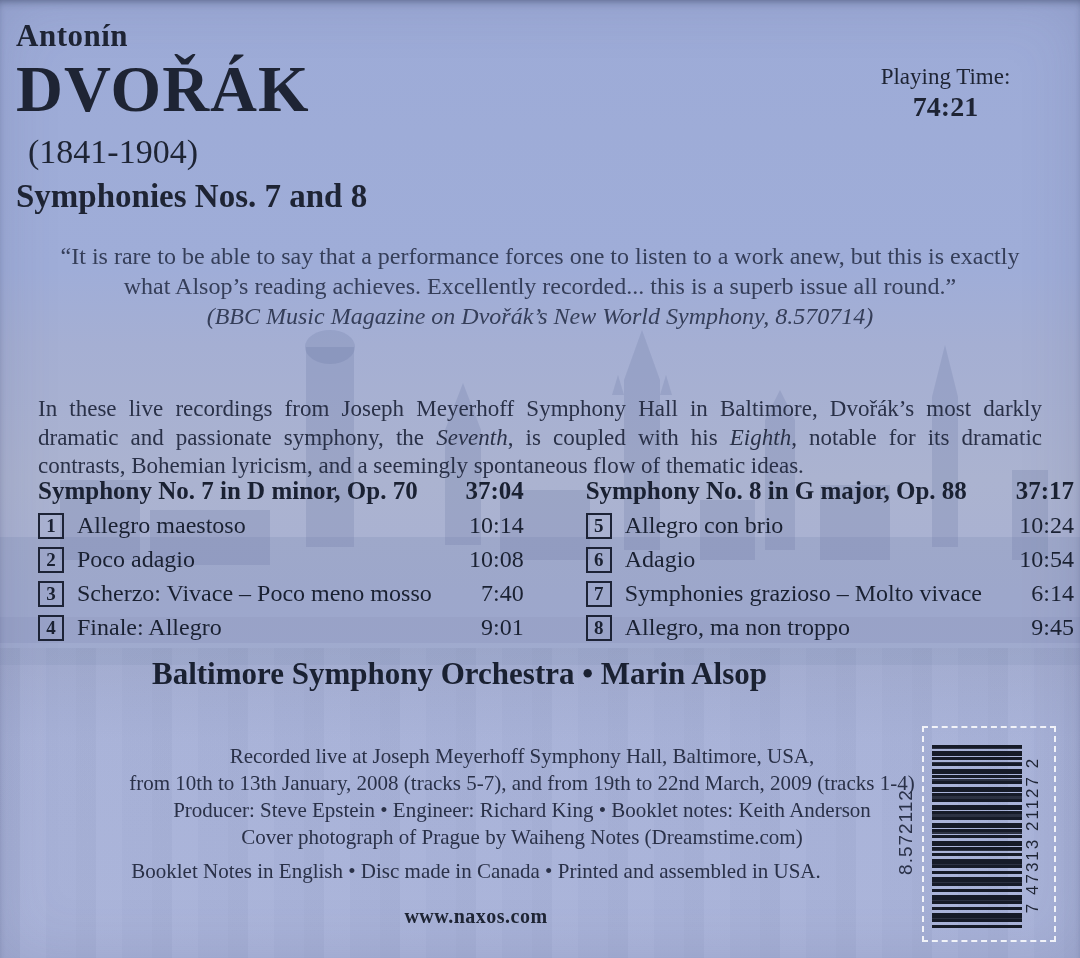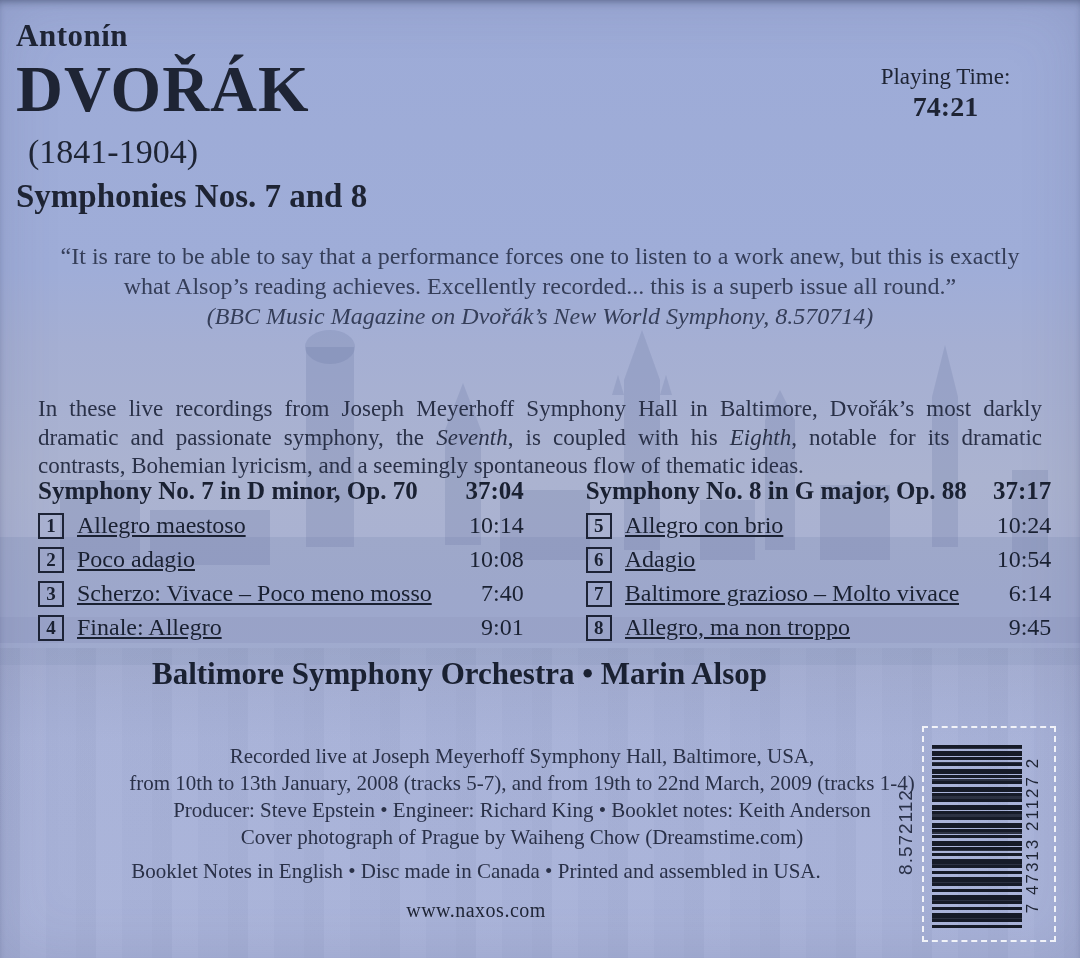--- a/index.html
+++ b/index.html
@@ -37,31 +37,31 @@
          text-align:justify;color:#2a3148;}
   .notes .it{font-style:italic;}
   
   .tracklist{position:absolute;top:477px;left:38px;right:35px;display:flex;gap:62px;color:#1a2132;}
   .work{flex:1;}
   .work-header{display:flex;justify-content:space-between;align-items:baseline;
                font-weight:bold;font-size:25px;margin-bottom:5px;}
   .trow{display:flex;align-items:center;font-size:24px;margin-top:7px;}
   .tnum{width:22px;height:22px;border:2px solid #1d2336;display:flex;align-items:center;
         justify-content:center;font-weight:bold;font-size:19px;margin-right:13px;flex:0 0 auto;}
-  .ttitle{flex:1;white-space:nowrap;overflow:hidden;text-decoration:underline;}
+  .ttitle{flex:1;white-space:nowrap;overflow:hidden;}
   .ttime{min-width:64px;text-align:right;padding-left:28px;}
   
   .artists{position:absolute;top:656px;left:0;width:919px;text-align:center;
            font-size:31px;font-weight:bold;color:#1a2132;}
   
   .credits{position:absolute;top:743px;left:0;width:1044px;text-align:center;
            font-size:21px;line-height:1.28;color:#2a3148;}
   .footer{position:absolute;top:858px;left:0;width:952px;text-align:center;
           font-size:21px;line-height:1.28;color:#2a3148;}
-  .website{font-weight:normal;font-size:20px;letter-spacing:.5px;color:#1e2434;margin-top:13px;}
+  .website{font-weight:bold;font-size:20px;letter-spacing:.5px;color:#1e2434;margin-top:19px;}
   
   .catalog-number{position:absolute;left:846px;top:821px;width:120px;height:22px;
                   transform:rotate(-90deg);text-align:center;
                   font-family:"Liberation Sans","DejaVu Sans",sans-serif;
                   font-size:19px;color:#2a3148;letter-spacing:1px;}
   .barcode-frame{position:absolute;left:922px;top:726px;width:134px;height:216px;
                  border:2px dashed rgba(255,255,255,.85);box-sizing:border-box;}
   .barcode-bars{position:absolute;left:8px;top:17px;width:90px;height:184px;
     background:
       repeating-linear-gradient(to bottom,#161b28 0 3px,rgba(0,0,0,0) 3px 6px),
@@ -180,41 +180,41 @@
         <span class="tnum">
             <span>6</span>
           </span>
         <span class="ttitle">Adagio</span>
         <span class="ttime">10:54</span>
       </div>
       <div class="trow">
         <span class="tnum">
             <span>7</span>
           </span>
-        <span class="ttitle">Baltimore grazioso – Molto vivace</span>
+        <span class="ttitle">Symphonies grazioso – Molto vivace</span>
         <span class="ttime">6:14</span>
       </div>
       <div class="trow">
         <span class="tnum">
             <span>8</span>
           </span>
         <span class="ttitle">Allegro, ma non troppo</span>
         <span class="ttime">9:45</span>
       </div>
     </div>
 
   </div>
 
   <div class="artists">Baltimore Symphony Orchestra • Marin Alsop</div>
 
   <div class="credits">
     <div>Recorded live at Joseph Meyerhoff Symphony Hall, Baltimore, USA,</div>
     <div>from 10th to 13th January, 2008 (tracks 5-7), and from 19th to 22nd March, 2009 (tracks 1-4)</div>
     <div>Producer: Steve Epstein • Engineer: Richard King • Booklet notes: Keith Anderson</div>
-    <div>Cover photograph of Prague by Waiheng Chow (Dreamstime.com)</div>
+    <div>Cover photograph of Prague by Waiheng Notes (Dreamstime.com)</div>
   </div>
 
   <div class="footer">
     <div>Booklet Notes in English • Disc made in Canada • Printed and assembled in USA.</div>
     <div class="website">www.naxos.com</div>
   </div>
 
   <div class="catalog-number">8.572112</div>
   <div class="barcode-frame">
     <div class="barcode-bars"></div>

